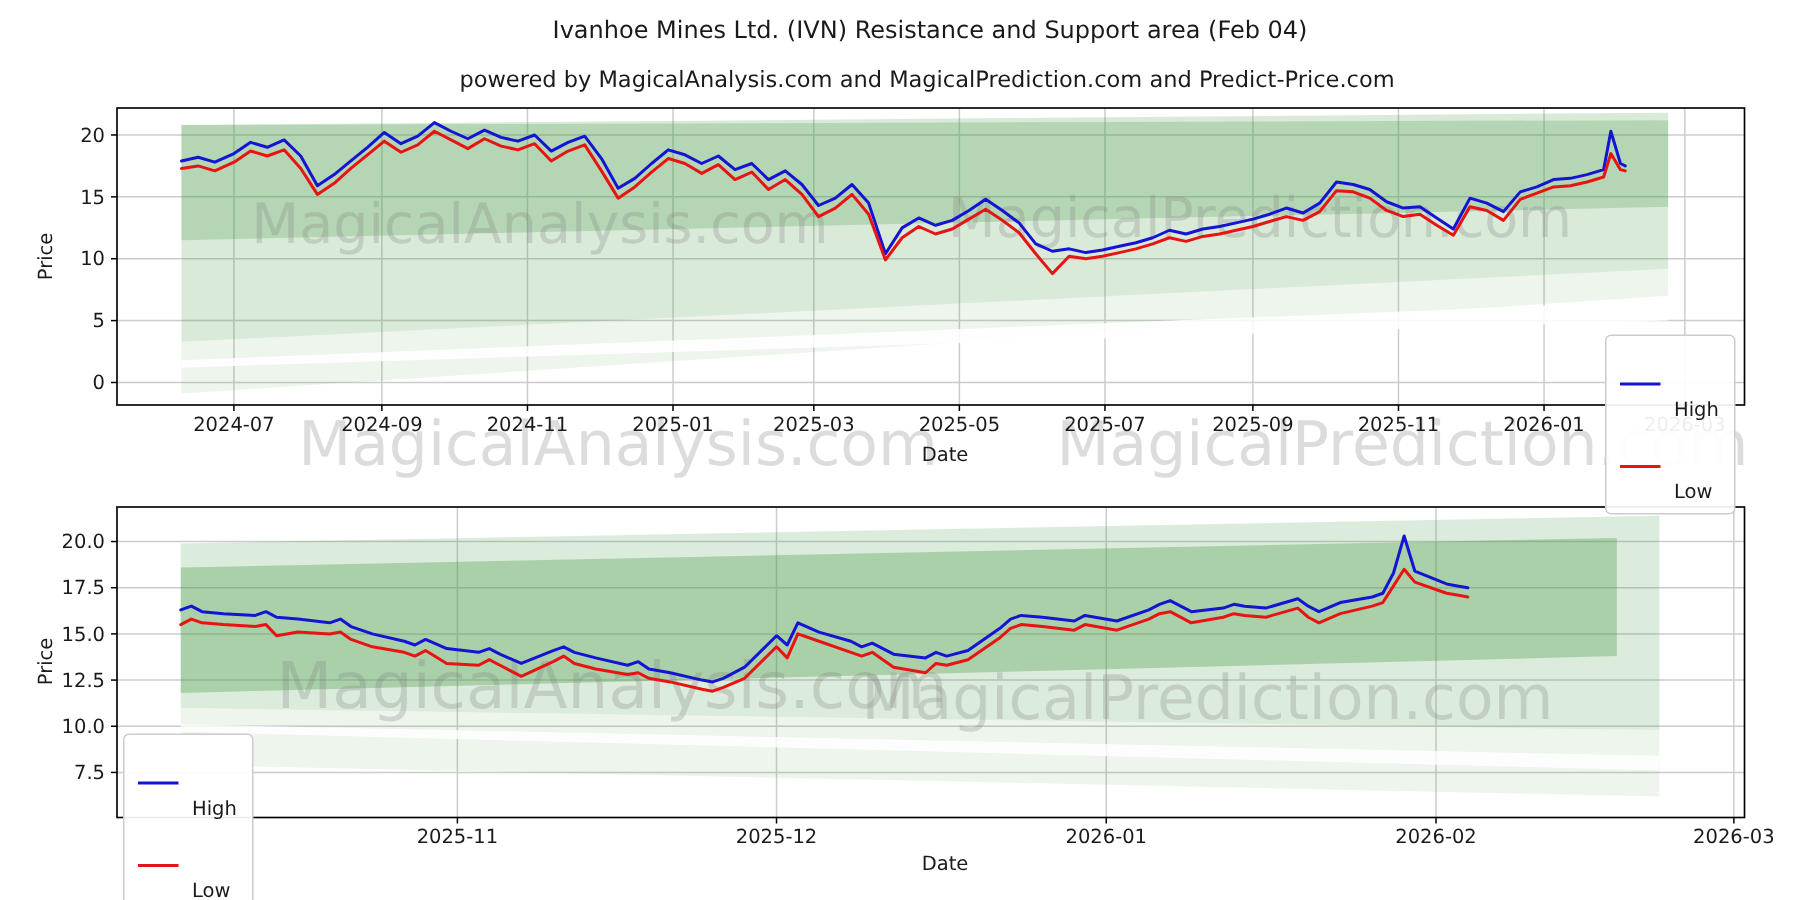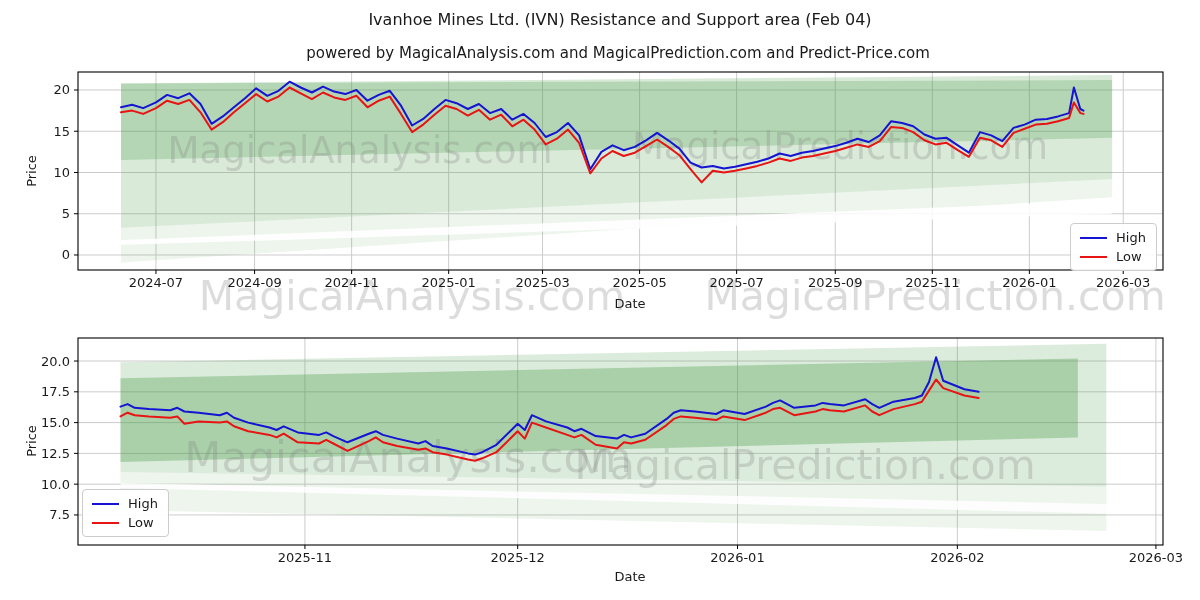--- a/index.html
+++ b/index.html
@@ -25,21 +25,21 @@
     transform:translateX(-50%);
     padding-left:20px;
   }
   .legend{
     position:absolute;background:rgba(255,255,255,0.92);
     border:1px solid #cccccc;border-radius:4px;
     padding:7px 10px 7px 9px;display:flex;flex-direction:column;gap:6px;
   }
   .legend-row{display:flex;align-items:center;gap:9px;}
   .legend-swatch{display:inline-block;width:27px;height:0;border-top-width:2.5px;border-top-style:solid;}
-  .legend-label{font-size:13px;color:#1a1a1a;line-height:13px;}
+  .legend-label{font-size:13px;color:#1a1a1a;line-height:13px;margin-top:36px;}
 </style>
 </head>
 <body>
 
 <div id="figure">
   <svg id="charts-svg" width="1200" height="600" viewBox="0 0 1200 600">
       <g>
         <line x1="78" x2="1163" y1="254.985" y2="254.985" stroke="#cccccc" stroke-width="1"></line>
         <line x1="78" x2="1163" y1="213.735" y2="213.735" stroke="#cccccc" stroke-width="1"></line>
         <line x1="78" x2="1163" y1="172.485" y2="172.485" stroke="#cccccc" stroke-width="1"></line>

